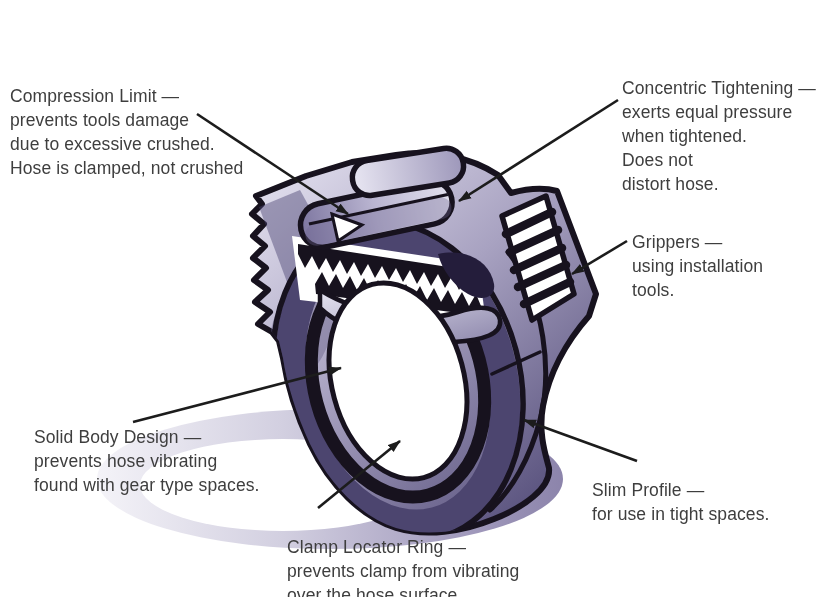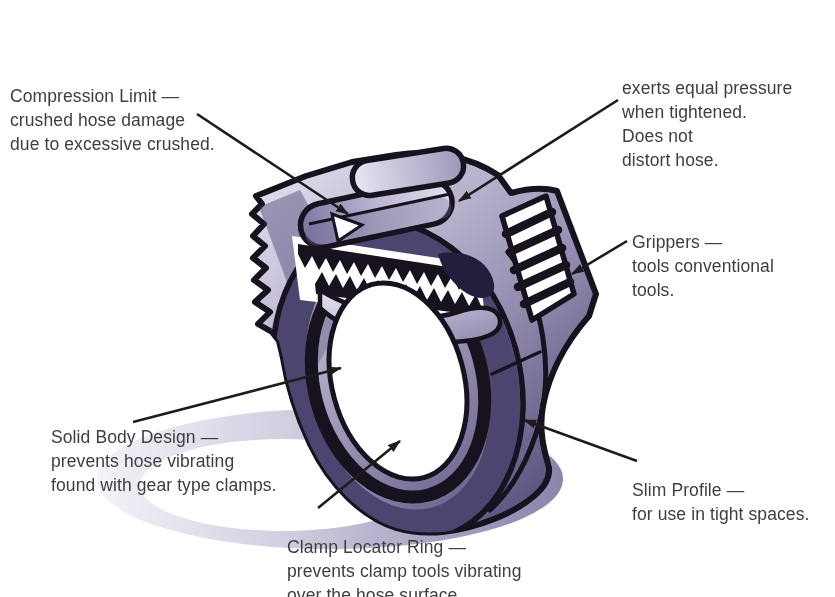--- a/index.html
+++ b/index.html
@@ -112,47 +112,49 @@
       <line x1="618" y1="56" x2="459" y2="157" marker-end="url(#ah)"></line>
       <line x1="627" y1="197" x2="572" y2="230" marker-end="url(#ah)"></line>
       <line x1="133" y1="378" x2="341" y2="324" marker-end="url(#ah)"></line>
       <line x1="318" y1="464" x2="400" y2="397" marker-end="url(#ah)"></line>
       <line x1="637" y1="417" x2="524" y2="376" marker-end="url(#ah)"></line>
     </g>
   </svg>
 
   <div class="callout" style="left:10px;top:40px">
     <div>Compression Limit —</div>
-    <div>crushed hose damage</div>
+    <div>prevents tools damage</div>
     <div>due to excessive crushed.</div>
+    <div>Hose is clamped, not crushed</div>
   </div>
 
   <div class="callout" style="left:622px;top:32px">
+    <div>Concentric Tightening —</div>
     <div>exerts equal pressure</div>
     <div>when tightened.</div>
     <div>Does not</div>
     <div>distort hose.</div>
   </div>
 
   <div class="callout" style="left:632px;top:186px">
     <div>Grippers —</div>
-    <div>tools conventional</div>
+    <div>using installation</div>
     <div>tools.</div>
   </div>
 
-  <div class="callout" style="left:51px;top:381px">
+  <div class="callout" style="left:34px;top:381px">
     <div>Solid Body Design —</div>
     <div>prevents hose vibrating</div>
-    <div>found with gear type clamps.</div>
+    <div>found with gear type spaces.</div>
   </div>
 
   <div class="callout" style="left:287px;top:491px">
     <div>Clamp Locator Ring —</div>
-    <div>prevents clamp tools vibrating</div>
+    <div>prevents clamp from vibrating</div>
     <div>over the hose surface.</div>
   </div>
 
-  <div class="callout" style="left:632px;top:434px">
+  <div class="callout" style="left:592px;top:434px">
     <div>Slim Profile —</div>
     <div>for use in tight spaces.</div>
   </div>
 
 </div>
 
 </body></html>

